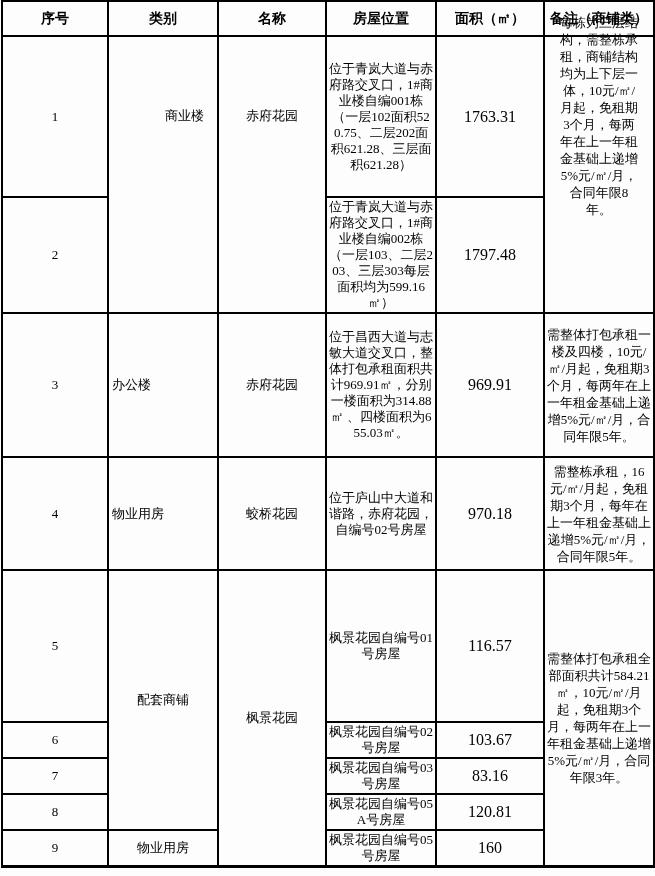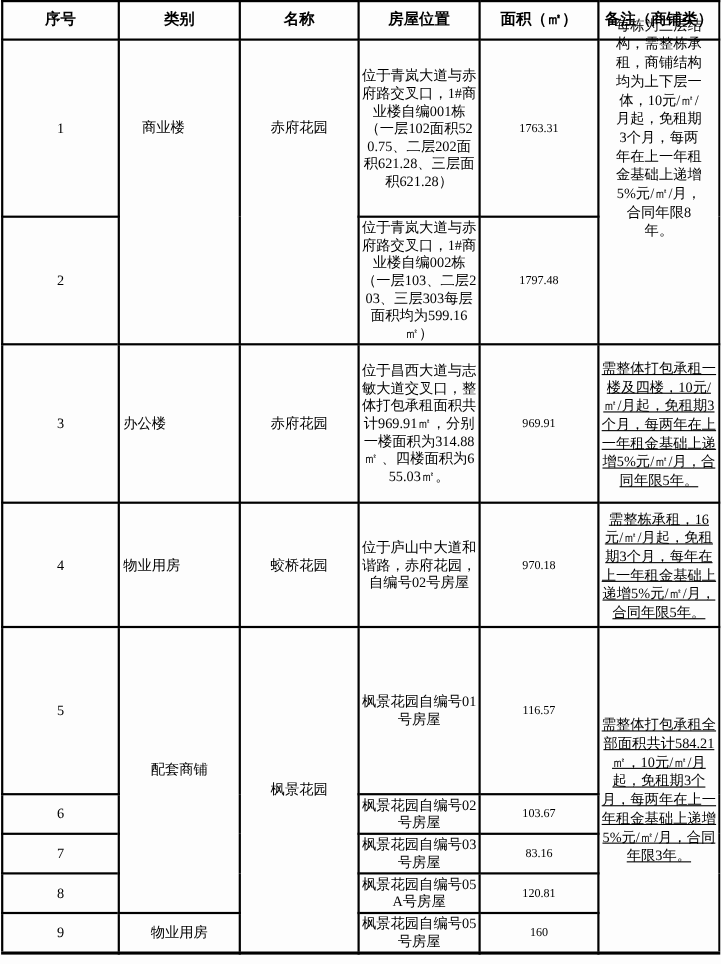--- a/index.html
+++ b/index.html
@@ -3,28 +3,28 @@
 <meta charset="utf-8">
 <style>
   html,body{margin:0;padding:0;background:#fdfdfd;}
   body{width:655px;font-family:"Liberation Serif","DejaVu Serif",serif;color:#000;}
   .page{width:655px;}
   .doc-title{text-align:center;font-weight:bold;font-size:16px;line-height:19px;padding:2px 0 0 0;}
   table{border-collapse:collapse;table-layout:fixed;width:652px;margin-left:1px;border:2px solid #000;border-bottom:3px solid #000;}
   th,td{border:2px solid #000;text-align:center;vertical-align:middle;font-size:13px;line-height:16px;padding:1px 2px;word-break:break-all;}
   th{font-weight:bold;font-size:14px;line-height:17px;height:31px;padding:1px 3px;}
   td.left{text-align:left;padding-left:3px;}
-  td.num{font-size:11px;}
-  td.remark{line-height:17px;text-decoration:underline;}
+  td.num{font-size:16px;}
+  td.remark{line-height:17px;}
   
   td.vtop{vertical-align:top;padding:0;}
   .fm{height:157px;display:flex;align-items:center;justify-content:center;}
   .fm span{display:block;}
   .fm-left{justify-content:flex-start;}
-  .fm-left span{text-align:left;padding-left:20px;}
+  .fm-left span{text-align:left;padding-left:20px;margin-left:36px;}
   .fm-remark span{text-align:center;line-height:17px;padding:0 12px;}
   
   .hr1{height:157px}.hr2{height:110px}.hr3{height:140px}.hr4{height:109px}
   .hr5{height:148px}.hr6{height:29px}.hr7{height:29px}.hr8{height:28px}.hr9{height:27px}
 </style>
 </head>
 <body>
 
 <div class="page">
 

